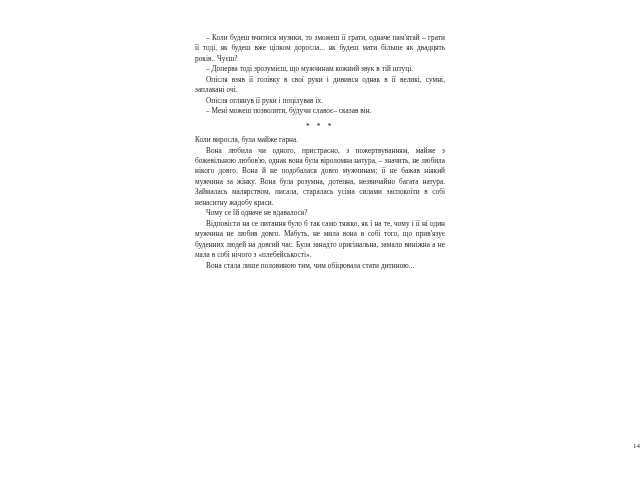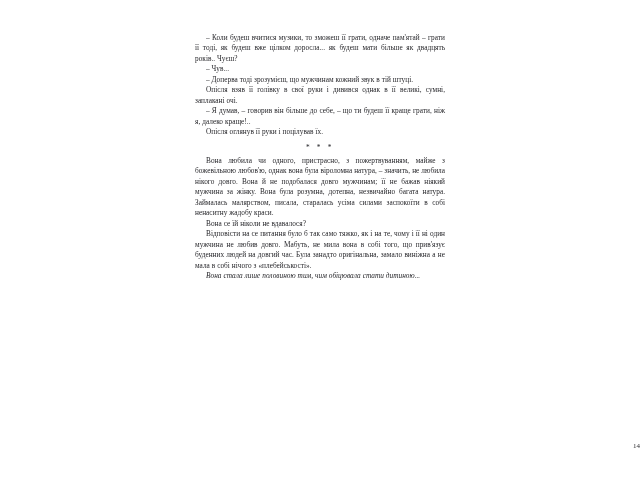--- a/index.html
+++ b/index.html
@@ -35,21 +35,20 @@
   }
   .para {
     margin: 0;
     text-indent: 11px;
     text-align: justify;
     -webkit-hyphens: manual;
     hyphens: manual;
   }
   .para:last-of-type {
     text-align: justify;
-    font-style: italic;
   }
   .para.no-indent {
     text-indent: 0;
   }
   .scene-break {
     margin: 0;
     text-align: center;
     text-indent: 0;
     letter-spacing: 2.6px;
     font-size: 7.3px;
@@ -73,30 +72,30 @@
   .para { text-align-last: left; }
 </style>
 </head>
 <body>
 
 <div class="page">
 
   <div class="text-block">
 
     <p class="para">– Коли будеш вчитися музики, то зможеш її грати, одначе пам'ятай – грати її тоді, як будеш вже цілком доросла... як будеш мати більше як двадцять років.. Чуєш?</p>
-    <p class="para">– Чув...</p>
     <p class="para">– Доперва тоді зрозумієш, що мужчинам кожний звук в тій штуці.</p>
     <p class="para">Опісля взяв її голівку в свої руки і дивився однак в її великі, сумні, заплакані очі.</p>
-    <p class="para">– Я думав, – говорив він більше до себе, – що ти будеш її краще грати, ніж я, далеко краще!..</p>
     <p class="para">Опісля оглянув її руки і поцілував їх.</p>
+    <p class="para">– Мені можеш позволити, будучи славоє– сказав він.</p>
 
     <p class="scene-break">* * *</p>
 
+    <p class="para no-indent">Коли виросла, була майже гарна.</p>
     <p class="para">Вона любила чи одного, пристрасно, з пожертвуванням, майже з божевільною любов'ю, однак вона була віроломна натура, – значить, не любила нікого довго. Вона й не подобалася довго мужчинам; її не бажав ніякий мужчина за жінку. Вона була розумна, дотепна, незвичайно багата натура. Займалась малярством, писала, старалась усіма силами заспокоїти в собі ненаситну жадобу краси.</p>
-    <p class="para">Вона се їй ніколи не вдавалося?</p>
+    <p class="para">Чому се їй одначе не вдавалося?</p>
     <p class="para">Відповісти на се питання було б так само тяжко, як і на те, чому і її ні один мужчина не любив довго. Мабуть, не мила вона в собі того, що прив'язує буденних людей на довгий час. Була занадто оригінальна, замало виніжна а не мала в собі нічого з «плебейськості».</p>
     <p class="para">Вона стала лише половиною тим, чим обіцювала стати дитиною...</p>
 
   </div>
 
   <div class="folio">14</div>
 
 </div>
 
 </body></html>

